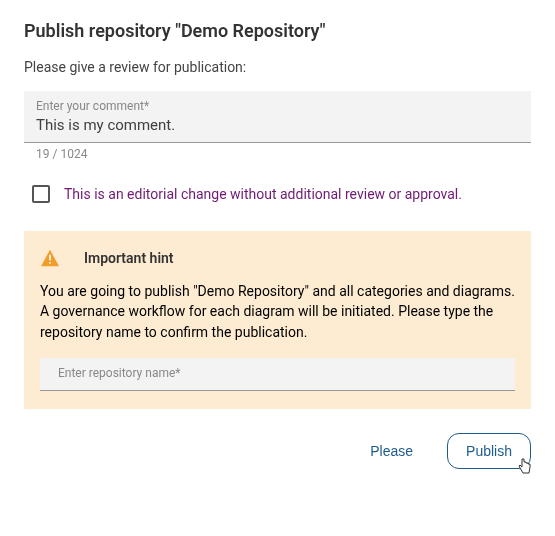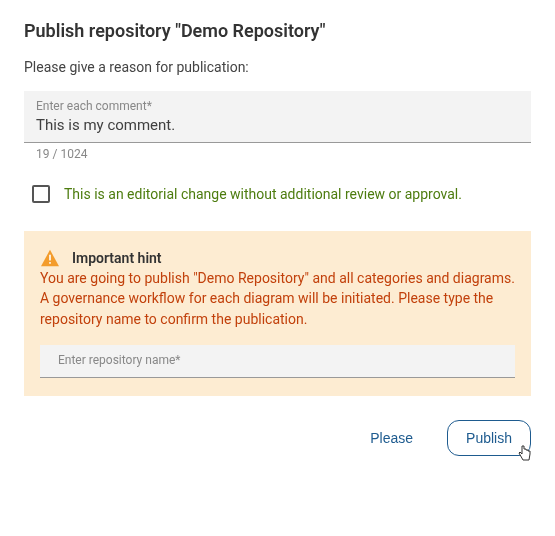--- a/index.html
+++ b/index.html
@@ -59,46 +59,46 @@
       width: 18px;
       height: 18px;
       border: 2px solid #555;
       border-radius: 2px;
       background: #fff;
       cursor: pointer;
       flex-shrink: 0;
     }
     .checkbox-label {
       font-size: 14px;
-      color: #4d7c0f;
+      color: #701a75;
     }
     .hint-box {
       background: #fdecd2;
       padding: 18px 16px 18px 16px;
       margin-bottom: 24px;
     }
     .hint-header {
       display: flex;
       align-items: center;
-      gap: 12px;
-      margin-bottom: 1px;
+      gap: 24px;
+      margin-bottom: 14px;
     }
     .warning-icon {
       width: 20px;
       height: 18px;
       flex-shrink: 0;
     }
     .hint-title {
       font-size: 14px;
       font-weight: 600;
       color: #333;
     }
     .hint-text {
       font-size: 14px;
-      color: #c2410c;
+      color: #000000;
       line-height: 1.45;
       margin-bottom: 16px;
     }
     .hint-input-group {
       background: #f3f3f3;
       border-bottom: 1px solid #999;
       padding: 8px 12px 8px 18px;
     }
     .footer {
       display: flex;
@@ -133,24 +133,24 @@
       bottom: -6px;
       width: 16px;
       height: 18px;
       pointer-events: none;
     }
   </style>
 </head>
 <body>
 
 <div class="title">Publish repository "Demo Repository"</div>
-<div class="subtitle">Please give a reason for publication:</div>
+<div class="subtitle">Please give a review for publication:</div>
 
 <div class="input-group">
-  <span class="input-label">Enter each comment*</span>
+  <span class="input-label">Enter your comment*</span>
   <input class="input-value" value="This is my comment." style="">
 </div>
 <div class="char-count">19 / 1024</div>
 
 <div class="checkbox-row">
   <div class="checkbox"></div>
   <span class="checkbox-label">This is an editorial change without additional review or approval.</span>
 </div>
 
 <div class="hint-box">

